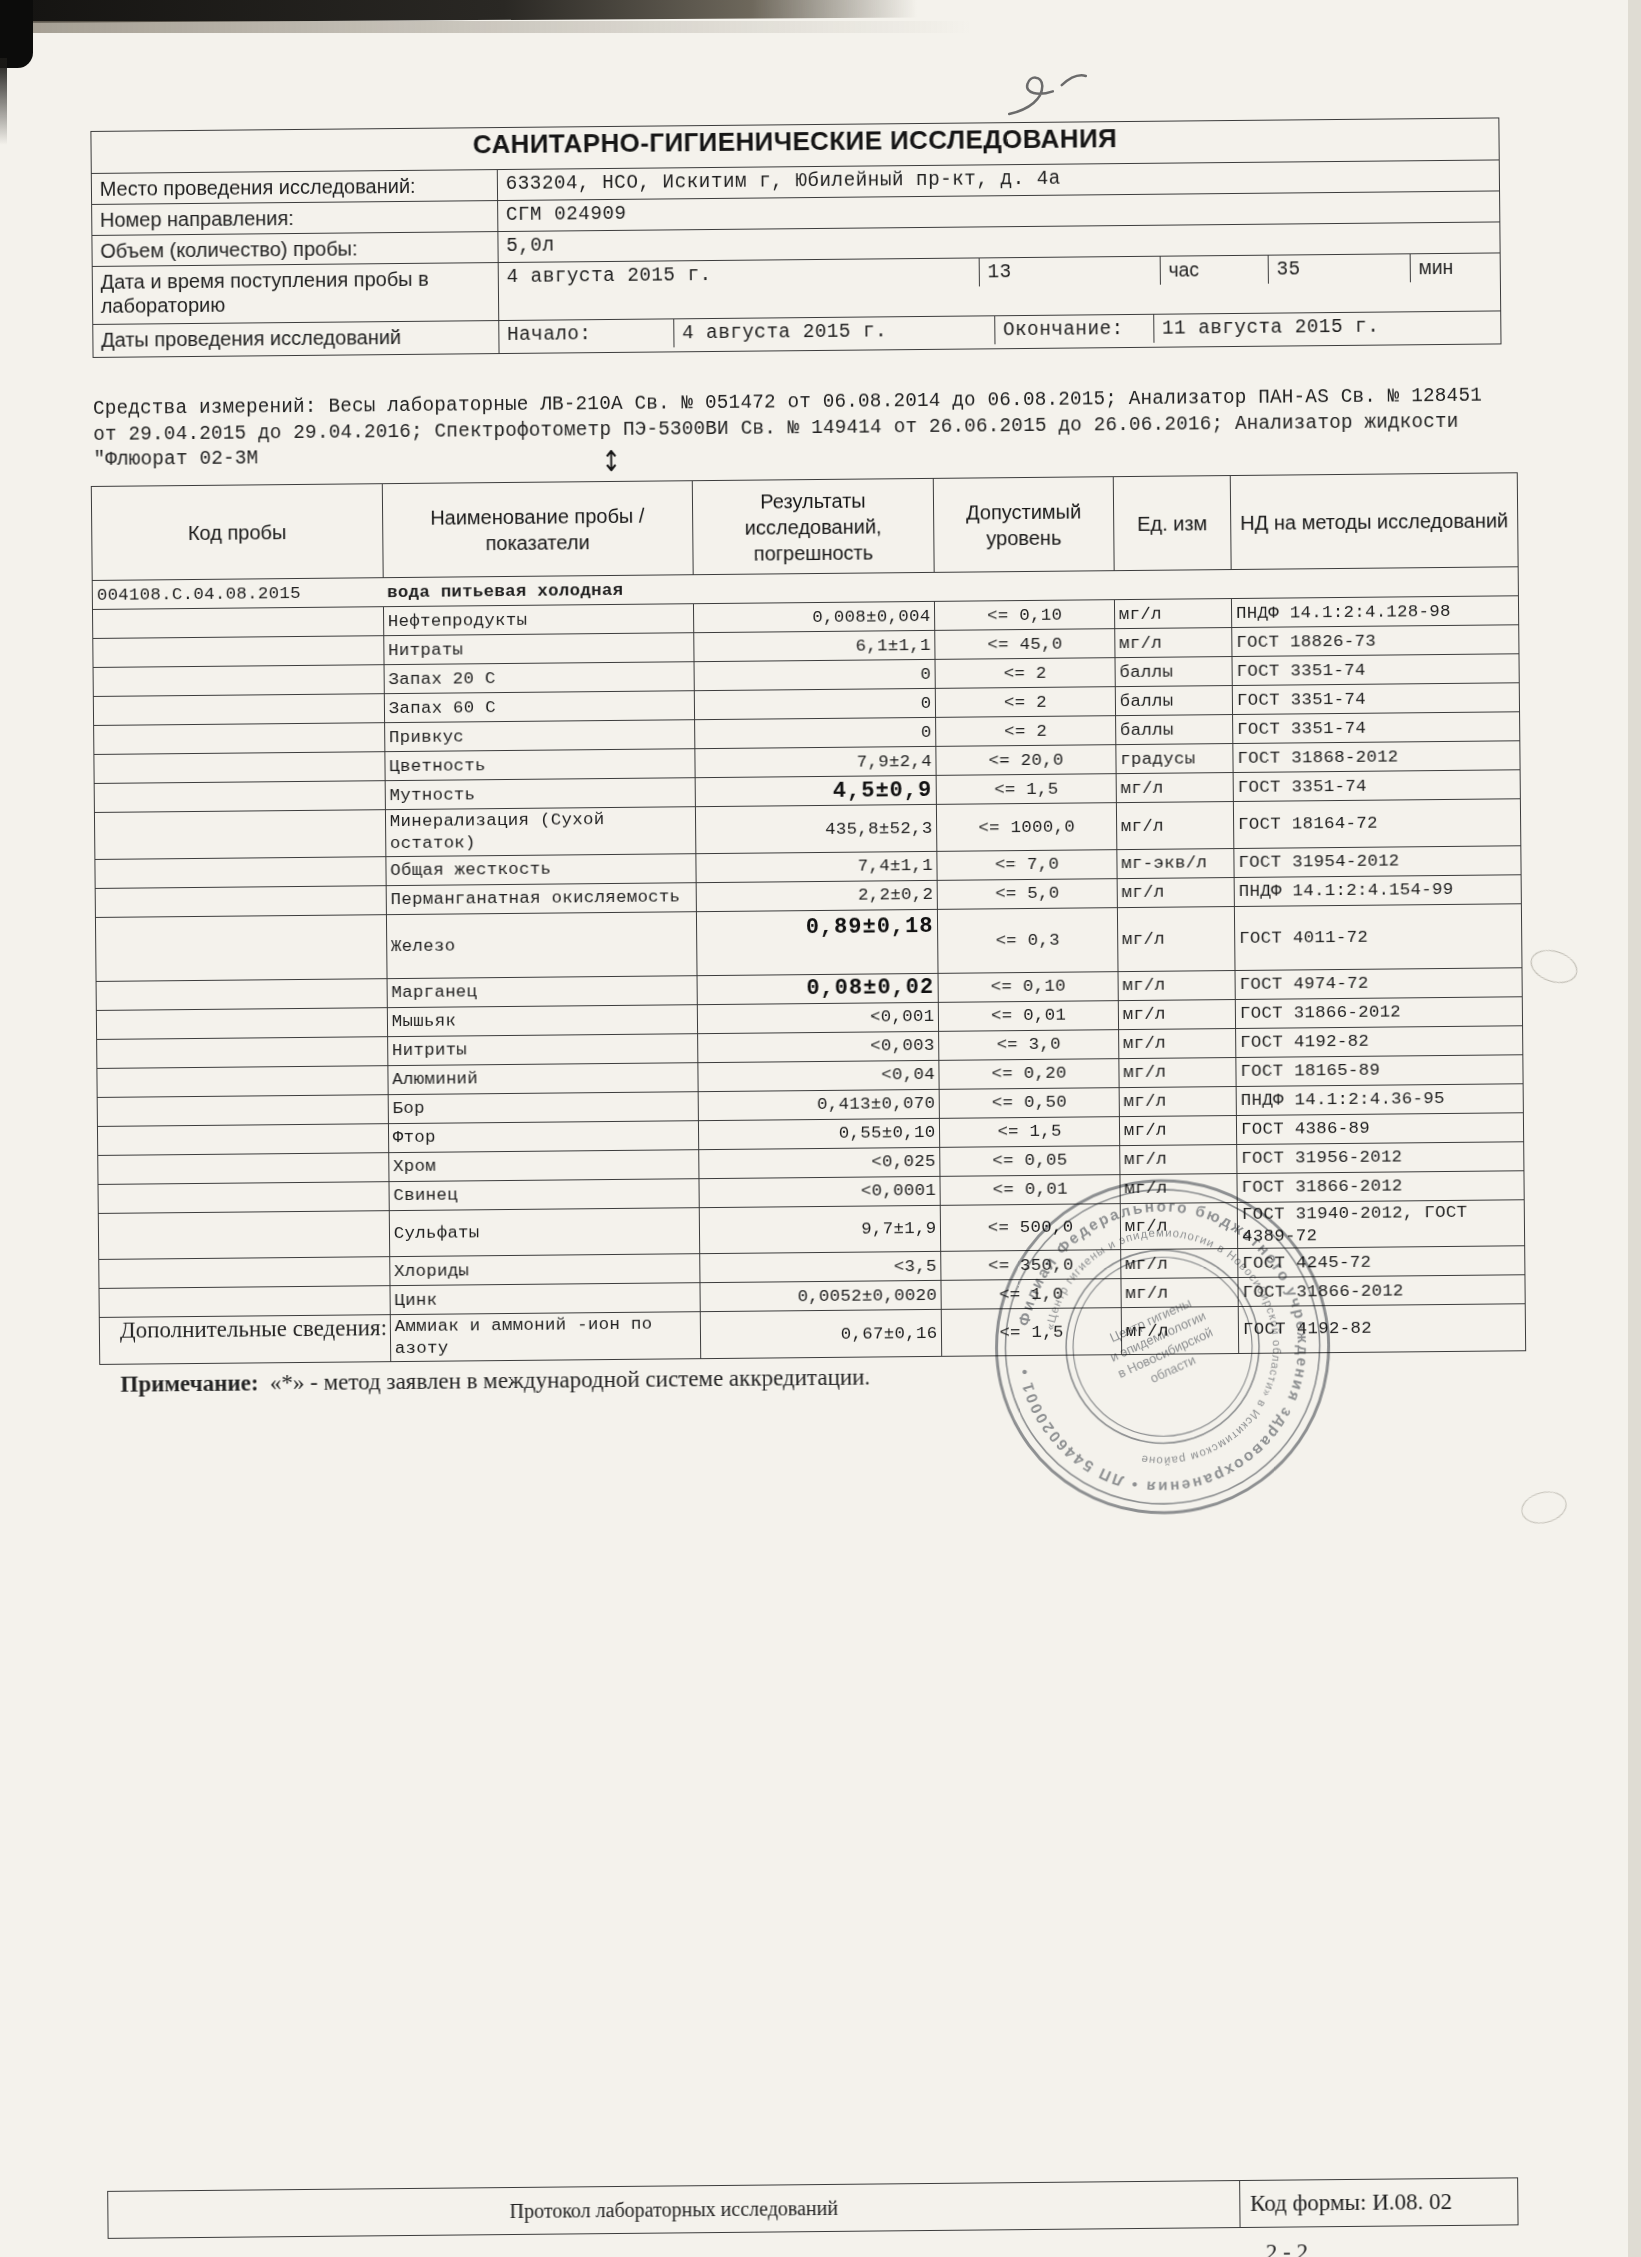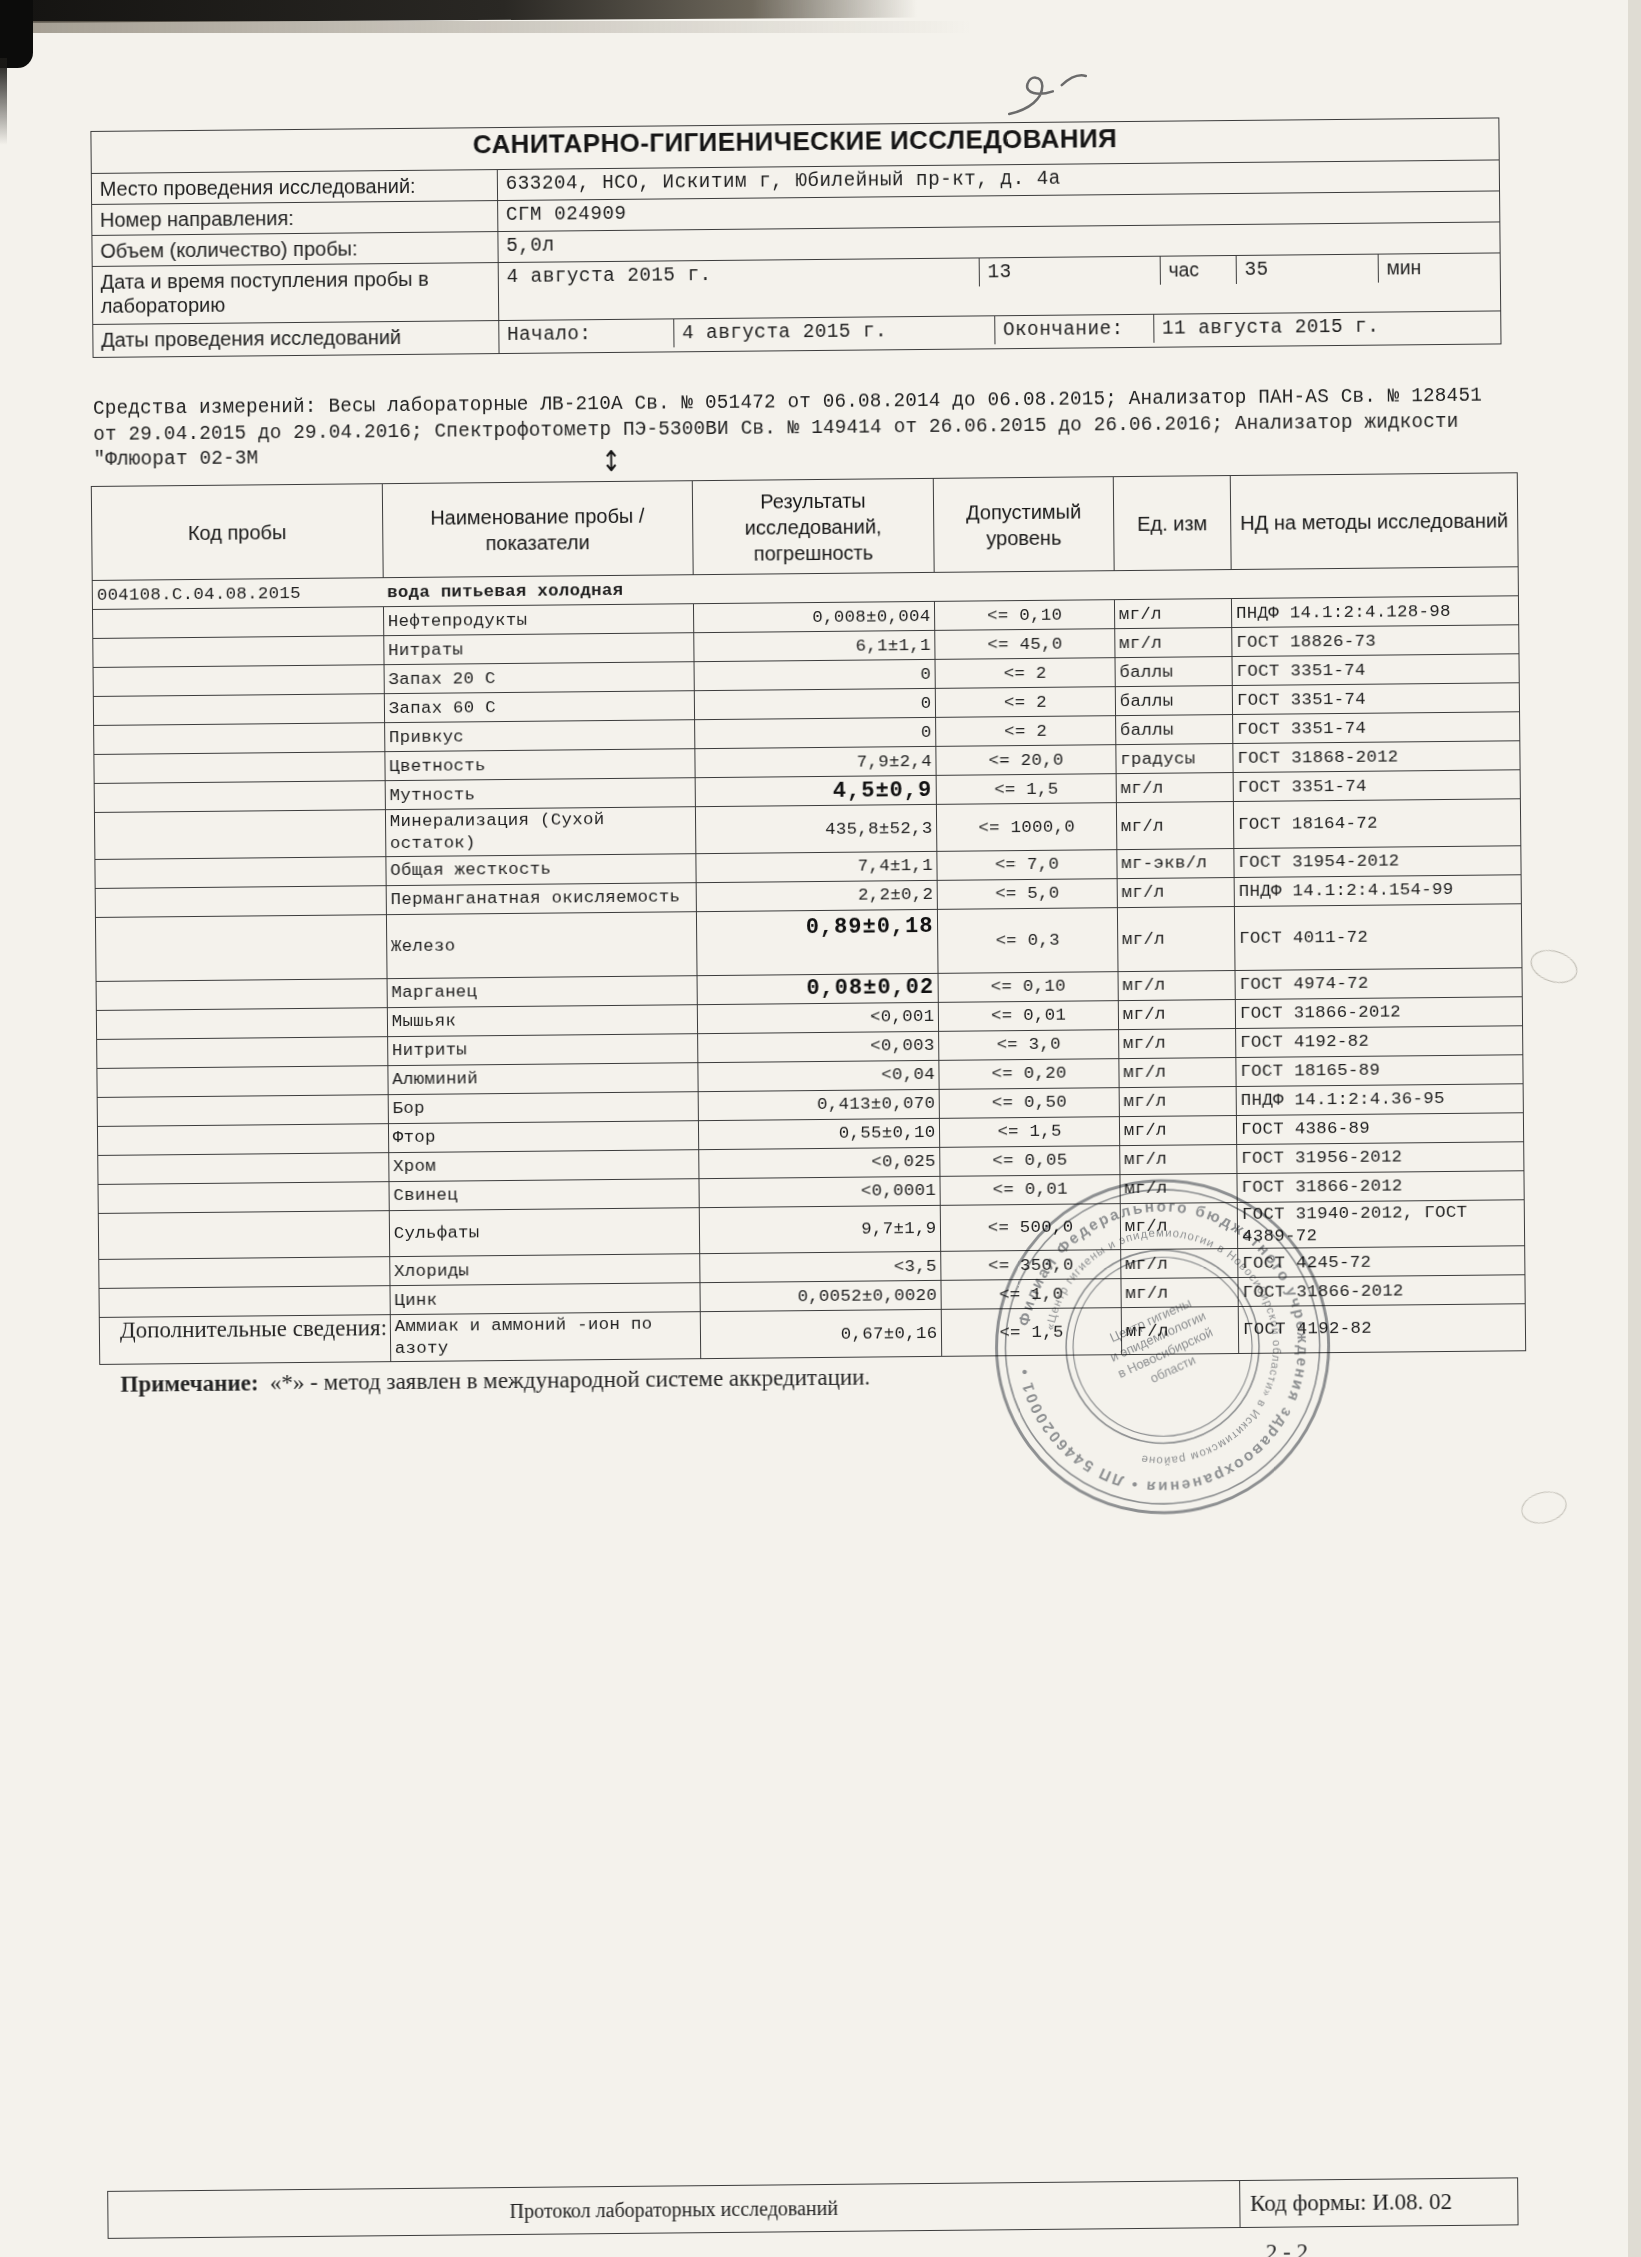--- a/index.html
+++ b/index.html
@@ -117,21 +117,21 @@
     <tr class="row-simple">
       <td class="field-label">Объем (количество) пробы:</td>
       <td class="field-value">5,0л</td>
     </tr>
     <tr class="row-date">
       <td class="field-label">Дата и время поступления пробы в лабораторию</td>
       <td class="nopad">
         <div class="flexrow">
           <div style="width:480px">4 августа 2015 г.</div>
           <div style="width:181px">13</div>
-          <div style="width:76px" class="u-sans">час</div>
+          <div style="width:108px" class="u-sans">час</div>
           <div style="width:142px">35</div>
           <div style="flex:1" class="u-sans">мин</div>
         </div>
       </td>
     </tr>
     <tr class="row-dates">
       <td class="field-label">Даты проведения исследований</td>
       <td class="nopad">
         <div class="flexrow">
           <div style="width:174px">Начало:</div>

